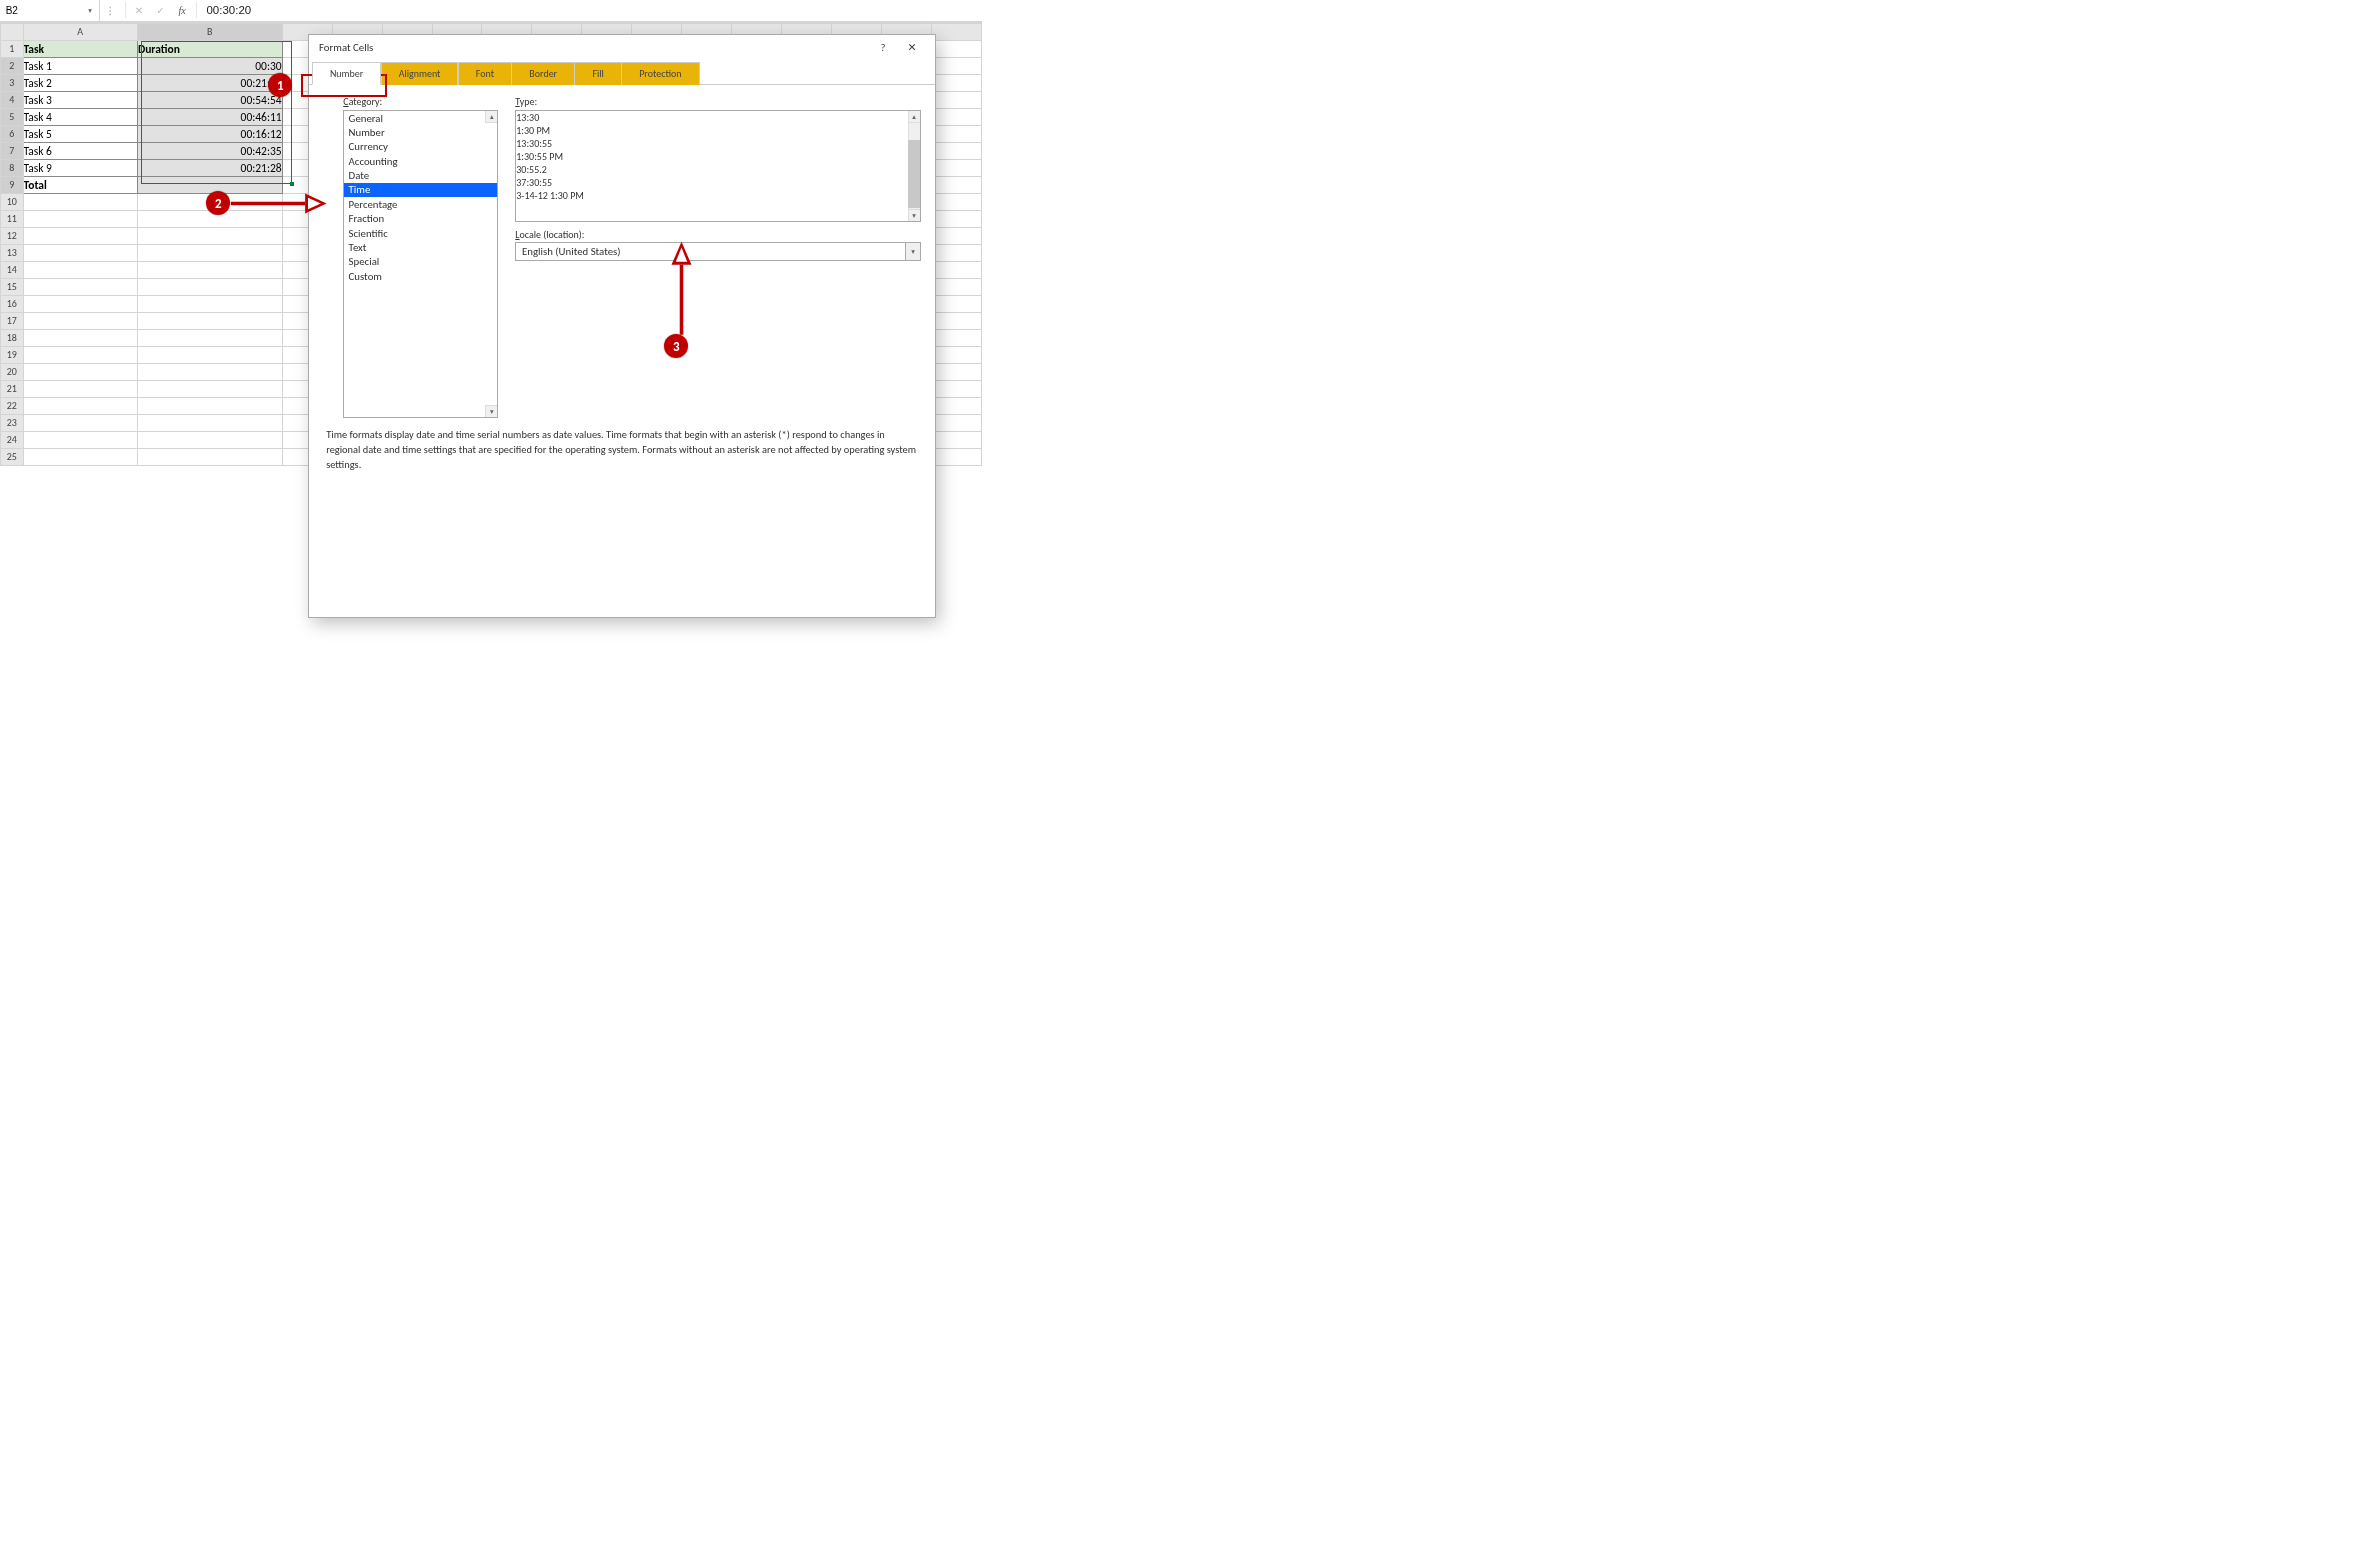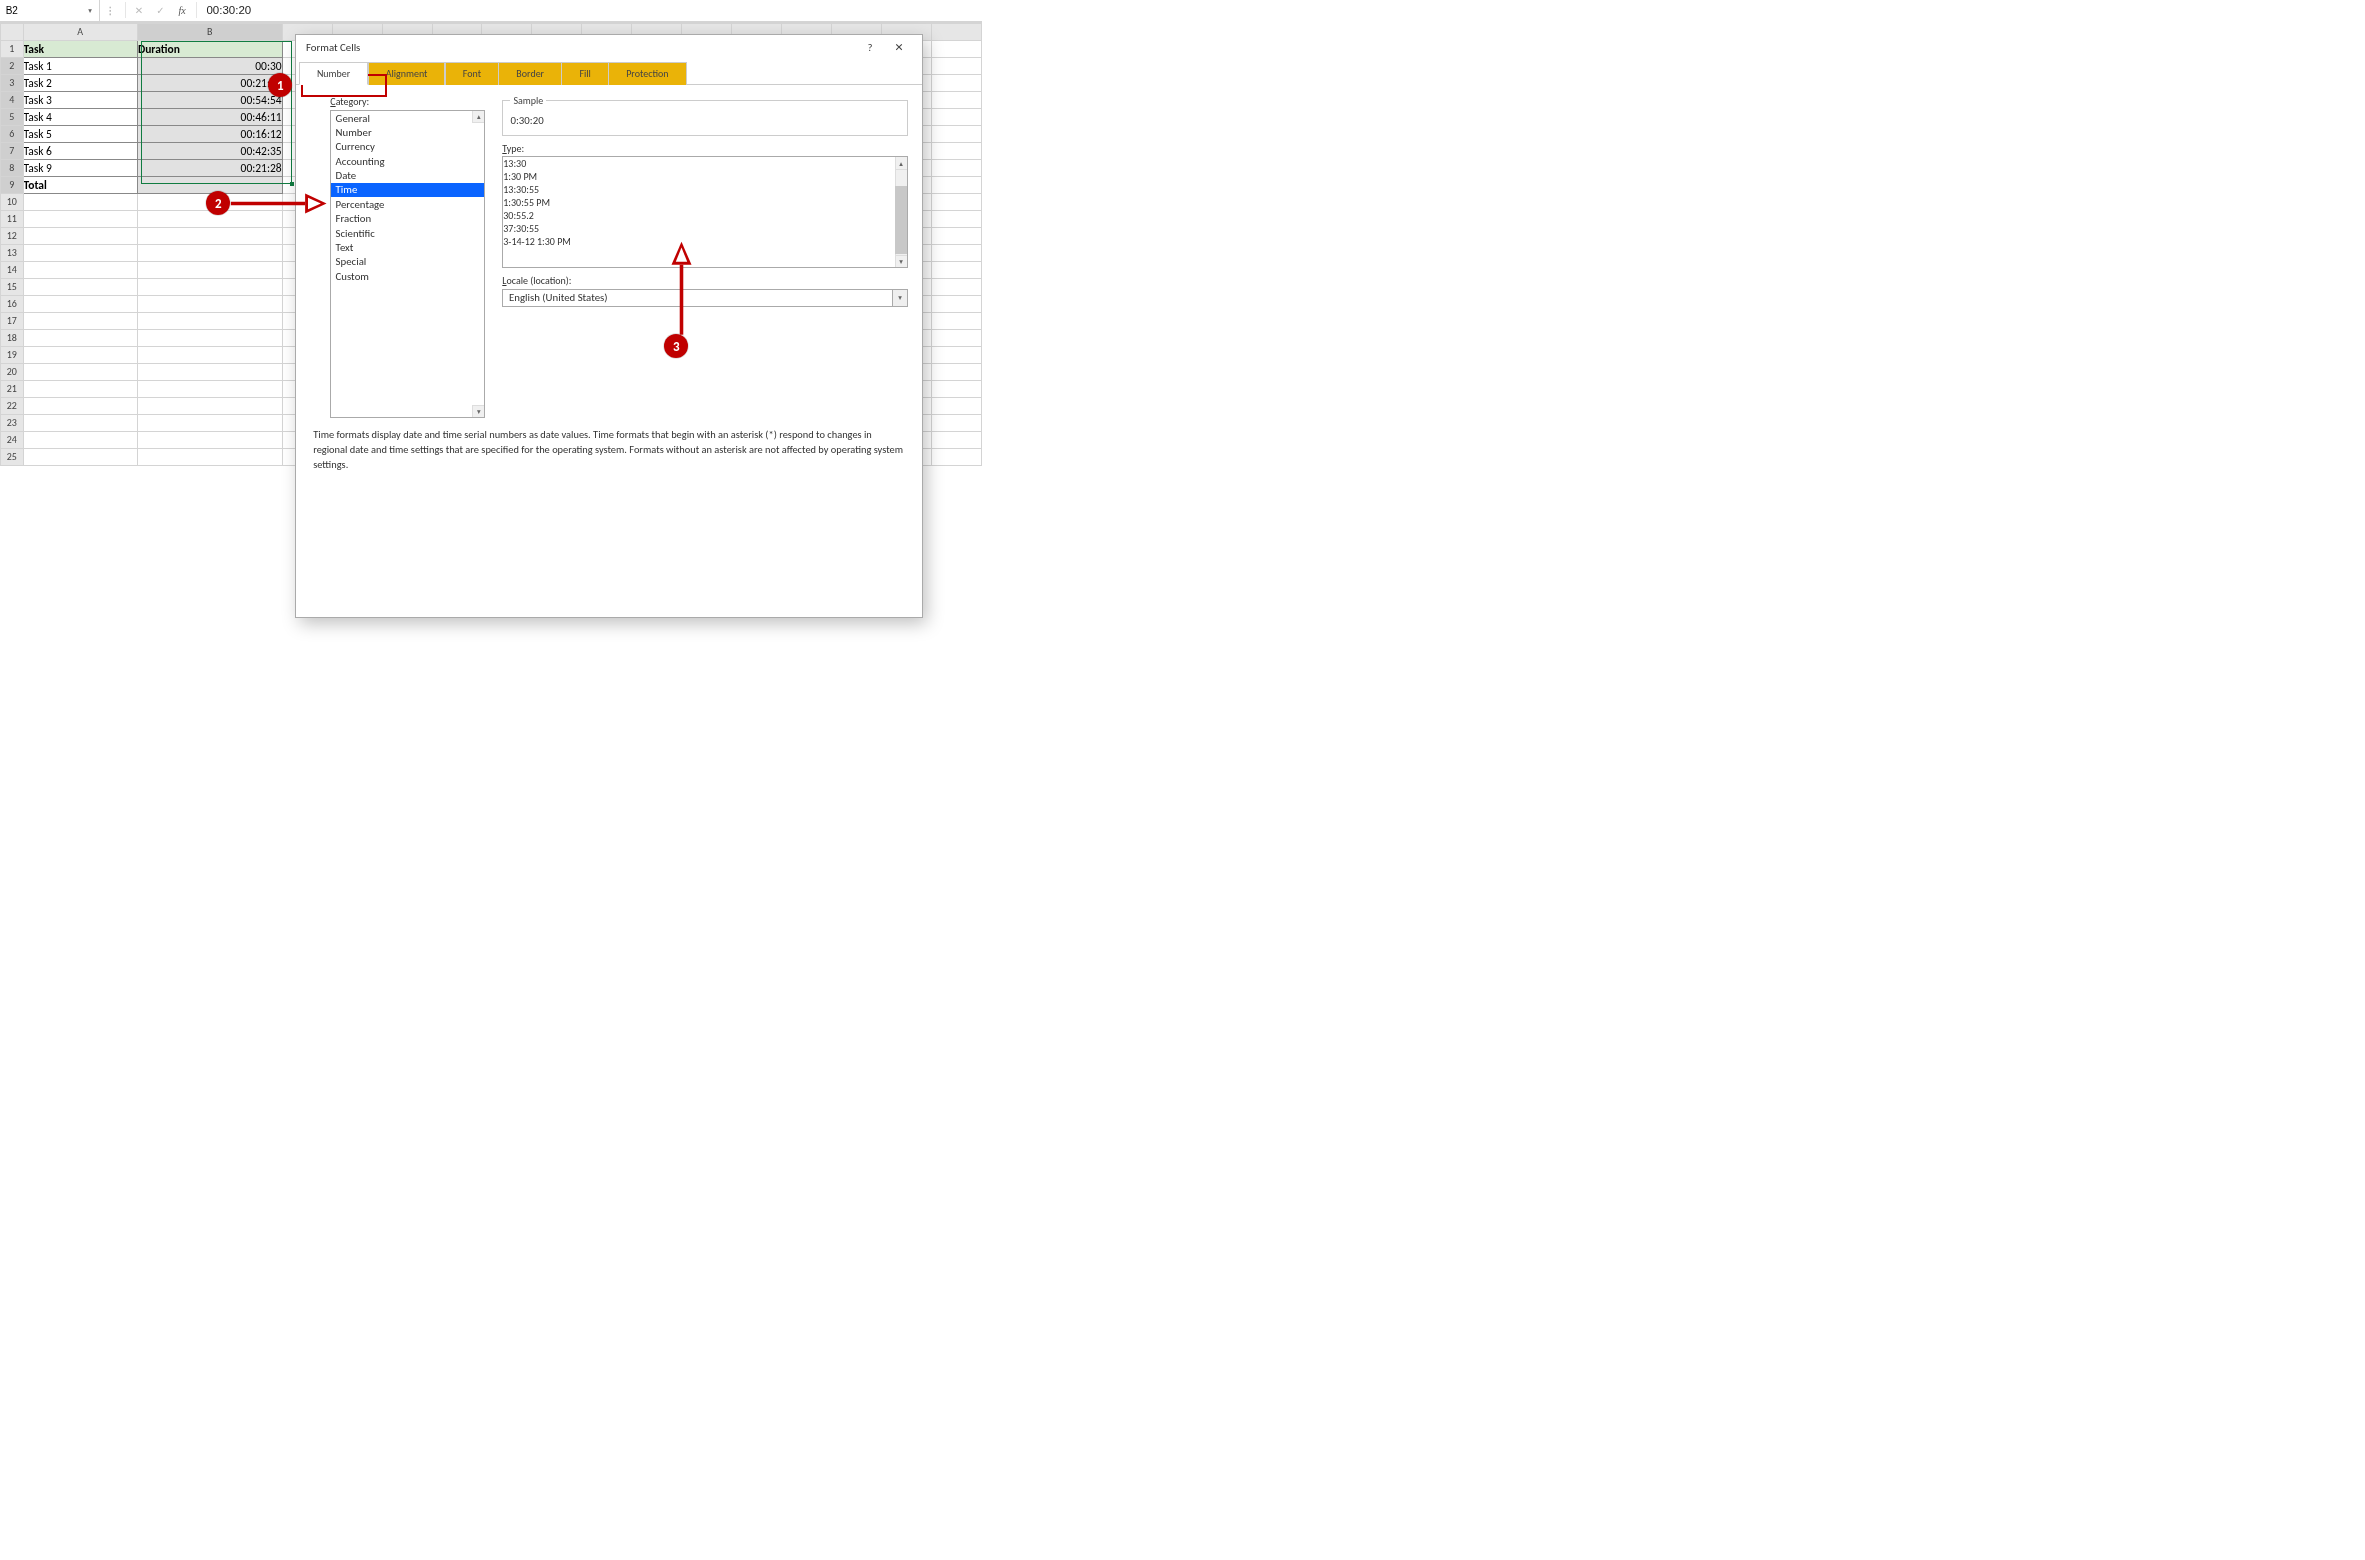--- a/index.html
+++ b/index.html
@@ -116,21 +116,21 @@
   }
   .sel-outline::after{
     content:"";
     position:absolute; right:-2.9px; bottom:-2.9px;
     width:4.3px; height:4.3px; background:#107c41;
   }
 
   
   .dialog {
     position: absolute;
-    left: 295px; top: 34px;
+    left: 308px; top: 34px;
     width: 628px; height: 584px;
     background: #fff;
     border: 0.7px solid #aaa;
     box-shadow: 4.3px 5.7px 17px rgba(0,0,0,.25);
     display:flex;
     flex-direction:column;
     font-size:10px;
   }
   .dlg-title {
     display:flex; align-items:center;
@@ -849,24 +849,20 @@
             <div class="opt">Percentage</div>
             <div class="opt">Fraction</div>
             <div class="opt">Scientific</div>
             <div class="opt">Text</div>
             <div class="opt">Special</div>
             <div class="opt">Custom</div>
           </div>
       </div>
 
       <div class="right-col">
-        <div class="sample-box">
-          <span class="legend">Sample</span>
-          <div class="sample-val">0:30:20</div>
-        </div>
         <div>
           <div class="lbl"><u>T</u>ype:</div>
           <div class="type-list" id="type-list">
             <span class="scroll-arrow up">▴</span>
             <span class="scroll-arrow dn">▾</span>
             <div class="track"></div>
             <div class="thumb"></div>
           <div class="opt" style="padding-right: 14.3px;">13:30</div>
               <div class="opt" style="padding-right: 14.3px;">1:30 PM</div>
               <div class="opt sel" style="padding-right: 14.3px;">13:30:55</div>

